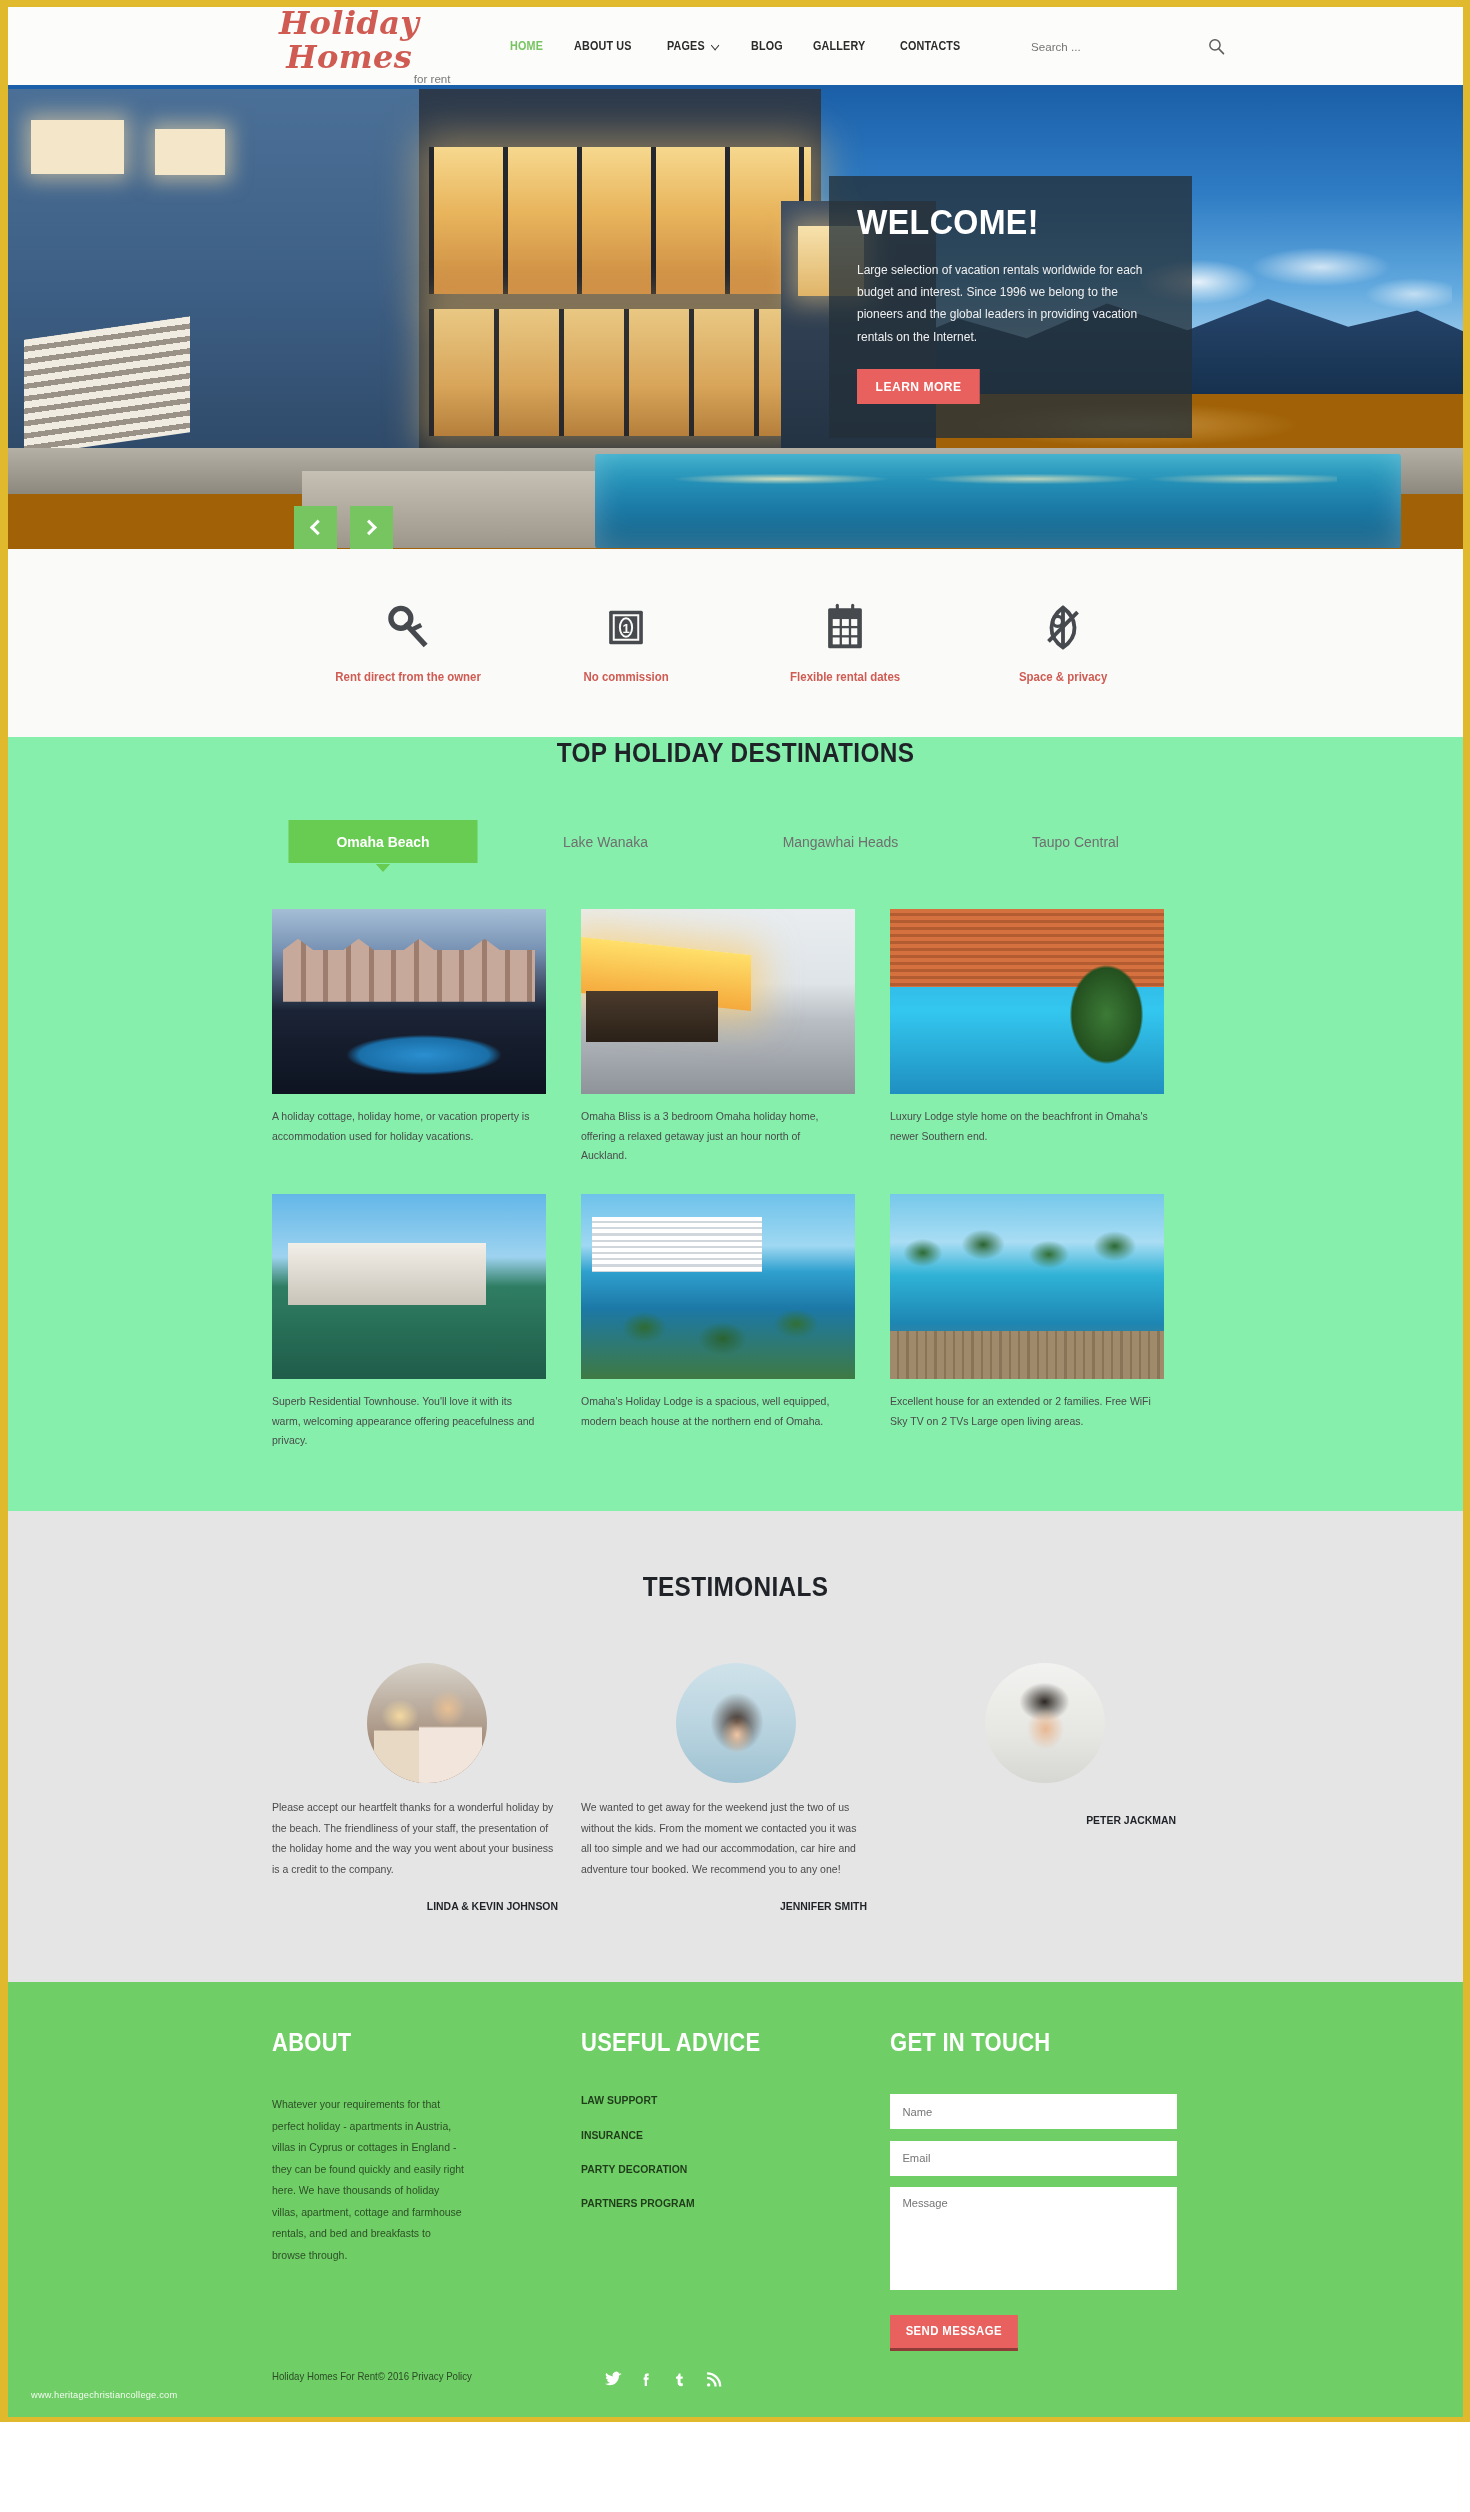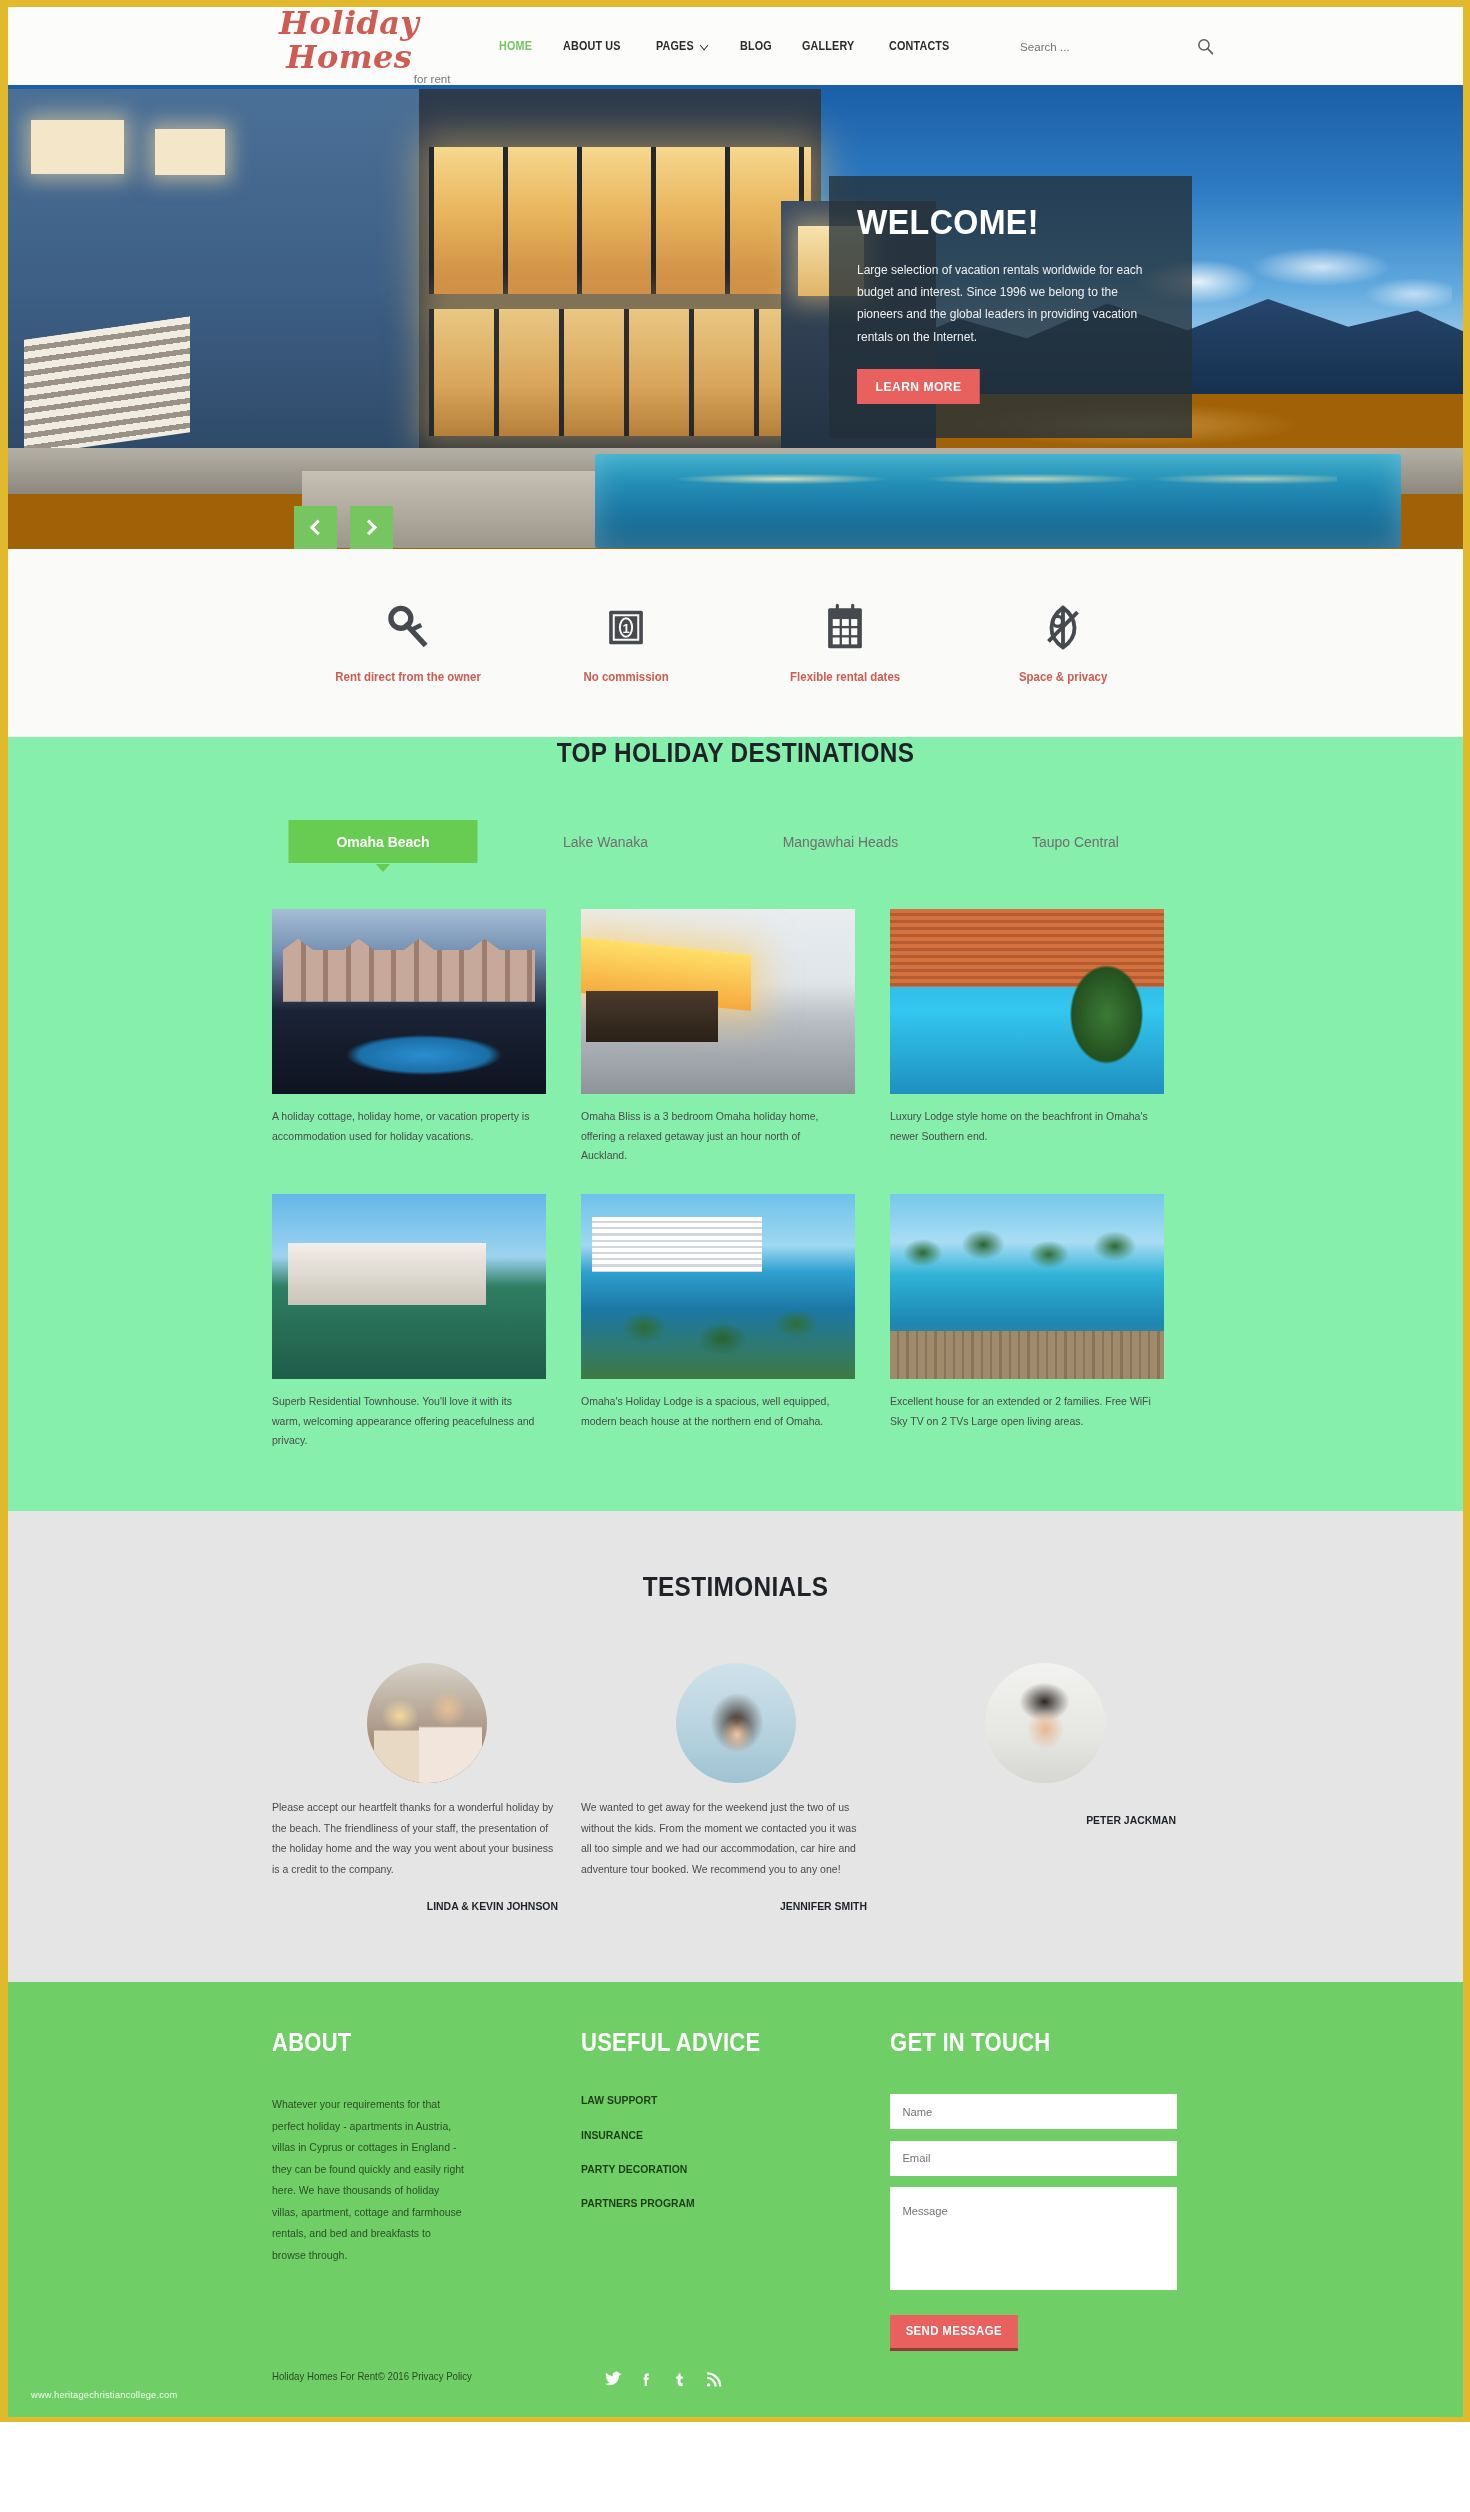--- a/index.html
+++ b/index.html
@@ -40,21 +40,21 @@
     font-weight: 700;
   }
   .logo-sub {
     font-family: "Liberation Sans", sans-serif;
     font-size: 11.6px;
     color: #7b7b7b;
     text-align: right;
     padding-right: 10.8px;
     margin-top: -3.1px;
   }
-  .nav { display: flex; align-items: flex-end; margin-left: 30px; }
+  .nav { display: flex; align-items: flex-end; margin-left: 41px; }
   .nav-item {
     font-family: "Liberation Sans", sans-serif;
     font-size: 12.7px;
     font-weight: 700;
     letter-spacing: 0.2px;
     color: #2b2b2b;
     text-transform: uppercase;
     margin-right: 25px;
     white-space: nowrap;
     cursor: pointer;
@@ -404,21 +404,21 @@
     transform-origin: left center;
   }
   .finput, .ftextarea {
     display: block; width: 287px;
     border: none; outline: none; background: #fff;
     font-family: "Liberation Sans", sans-serif;
     font-size: 11.2px; color: #6d6d6d;
     padding: 10px 12.4px; margin-bottom: 11.6px;
   }
   .finput { height: 35px; }
-  .ftextarea { height: 103px; resize: none; padding-top: 18px; }
+  .ftextarea { height: 103px; resize: none; padding-top: 10px; }
   .btn-send {
     background: #e8615e; color: #fff; border: none;
     border-bottom: 3.1px solid #8f3c38;
     font-family: "Liberation Sans", sans-serif;
     font-weight: 700; font-size: 12.4px; letter-spacing: 0.4px;
     text-transform: uppercase; padding: 9.3px 17px; cursor: pointer;
     margin-top: 13px; transform: scaleX(0.92); transform-origin: left center;
   }
   .fbottom {
     width: 927px; margin: 20px auto 0 auto;

